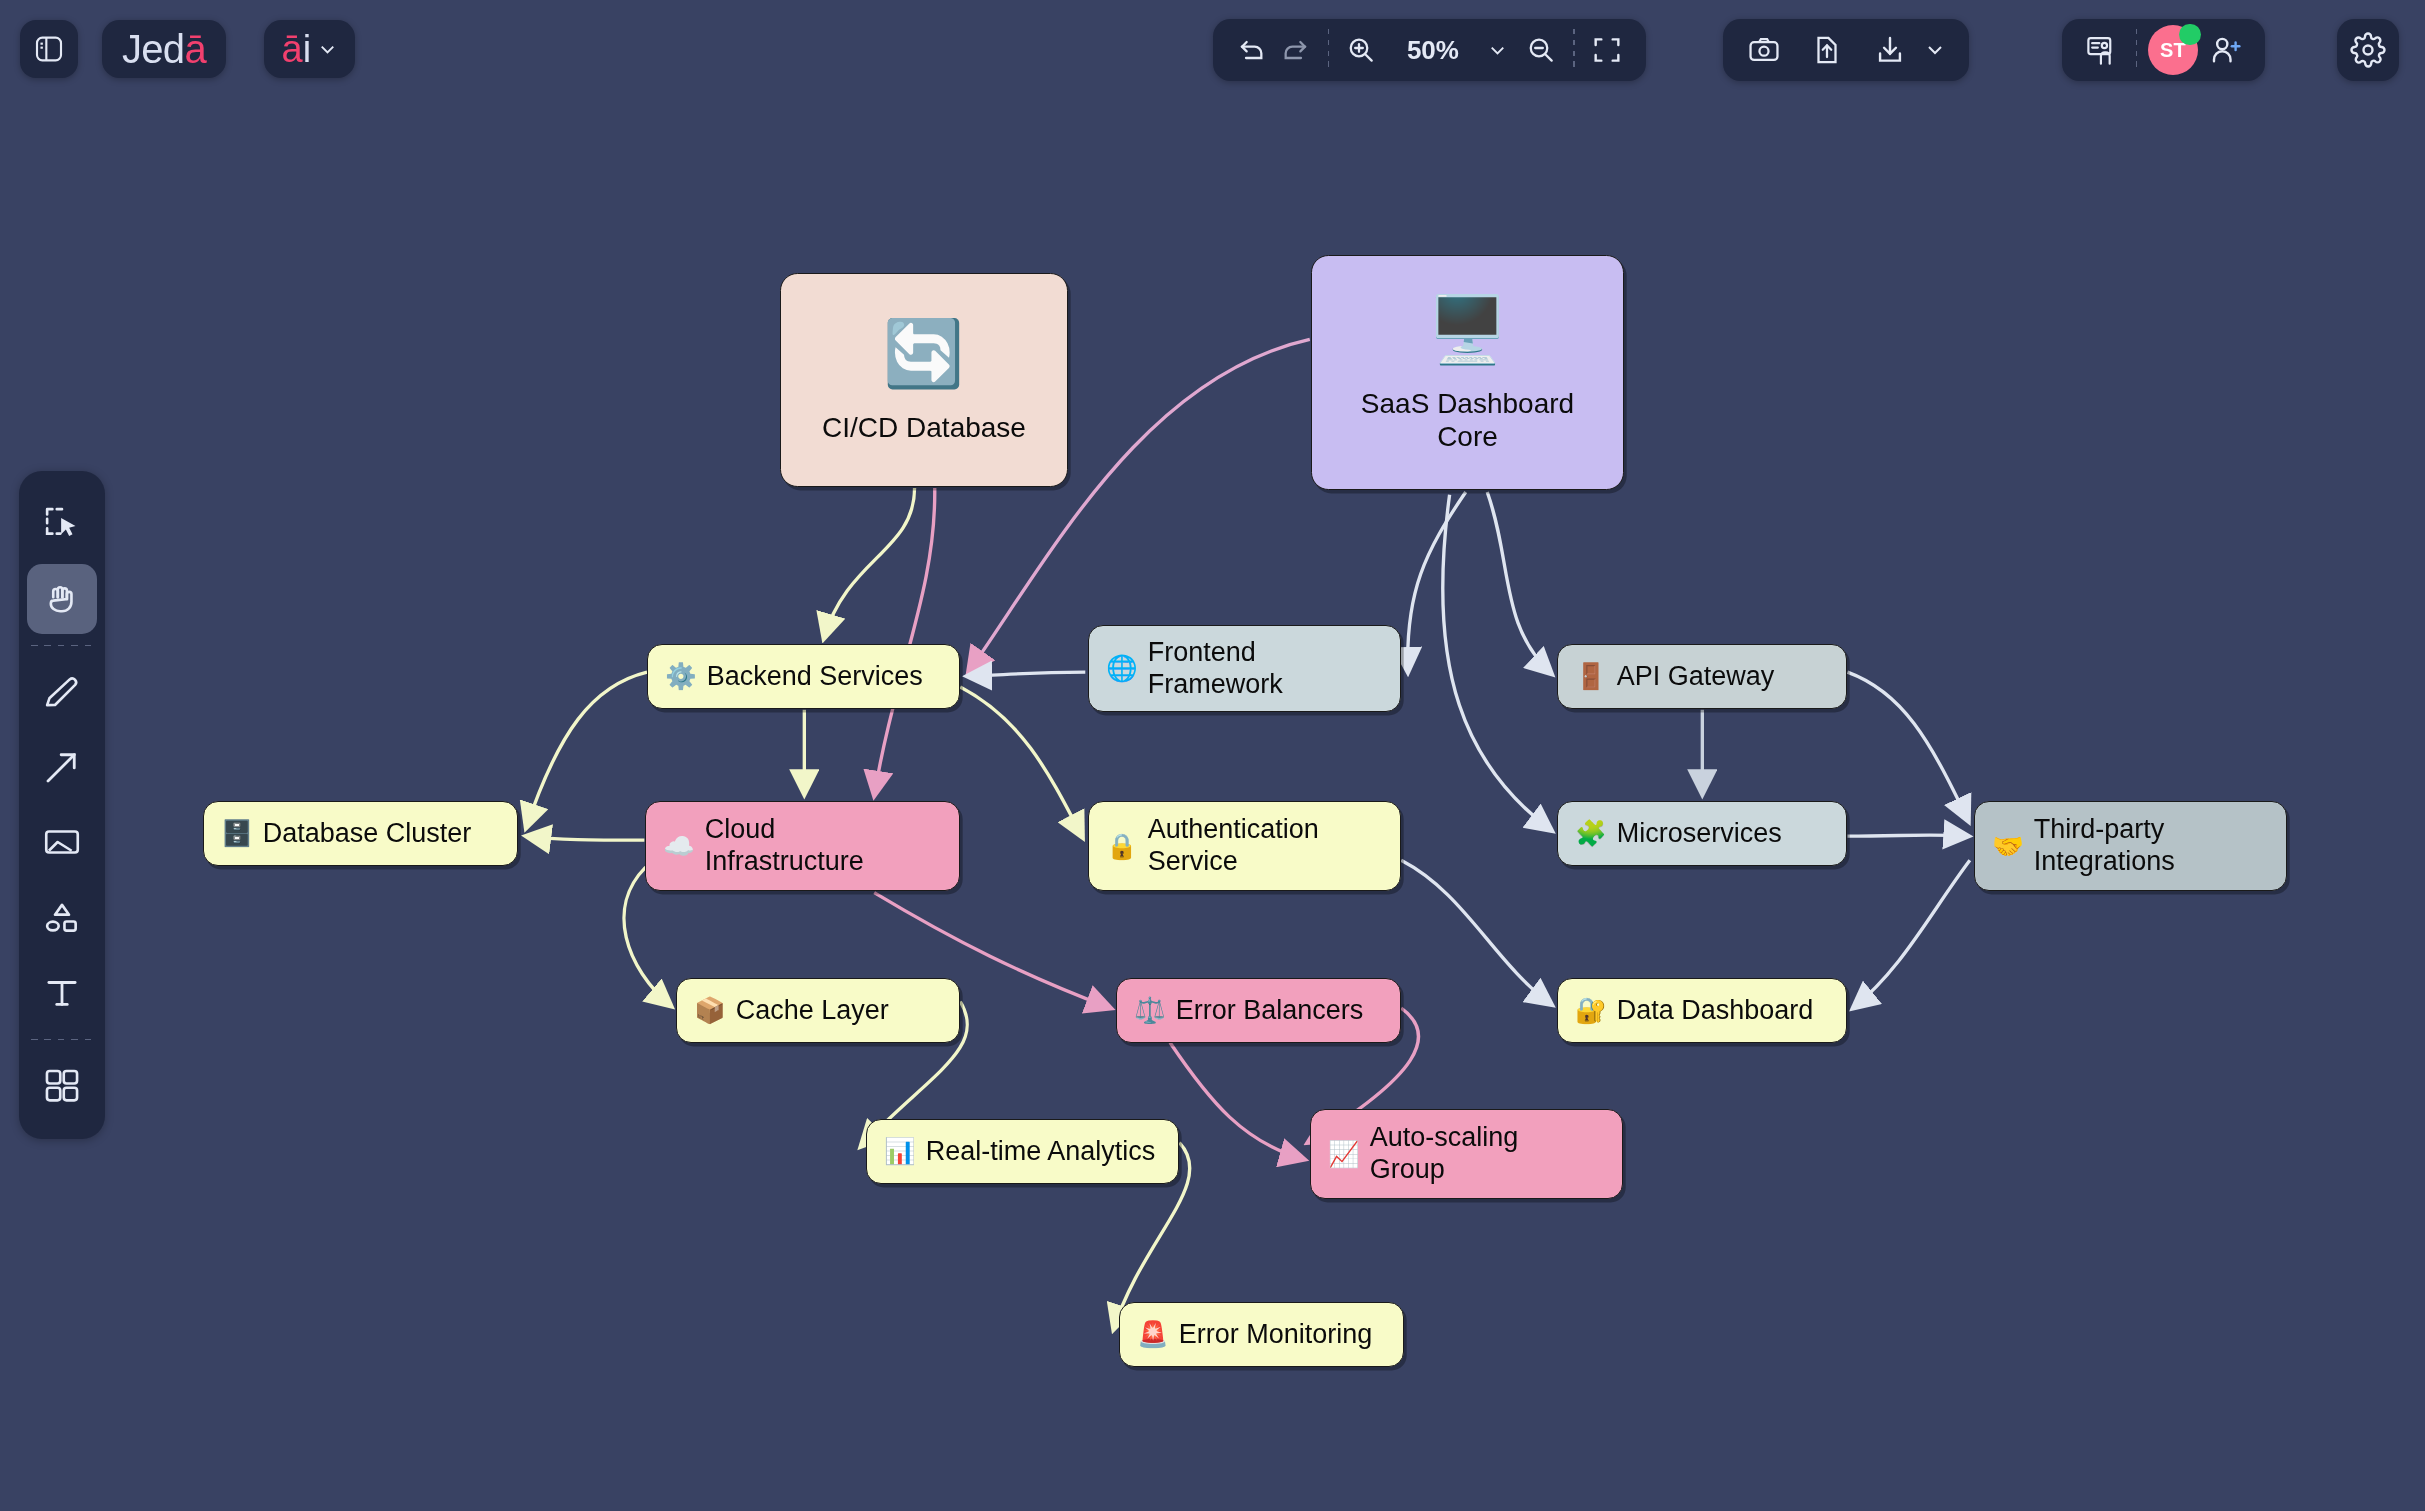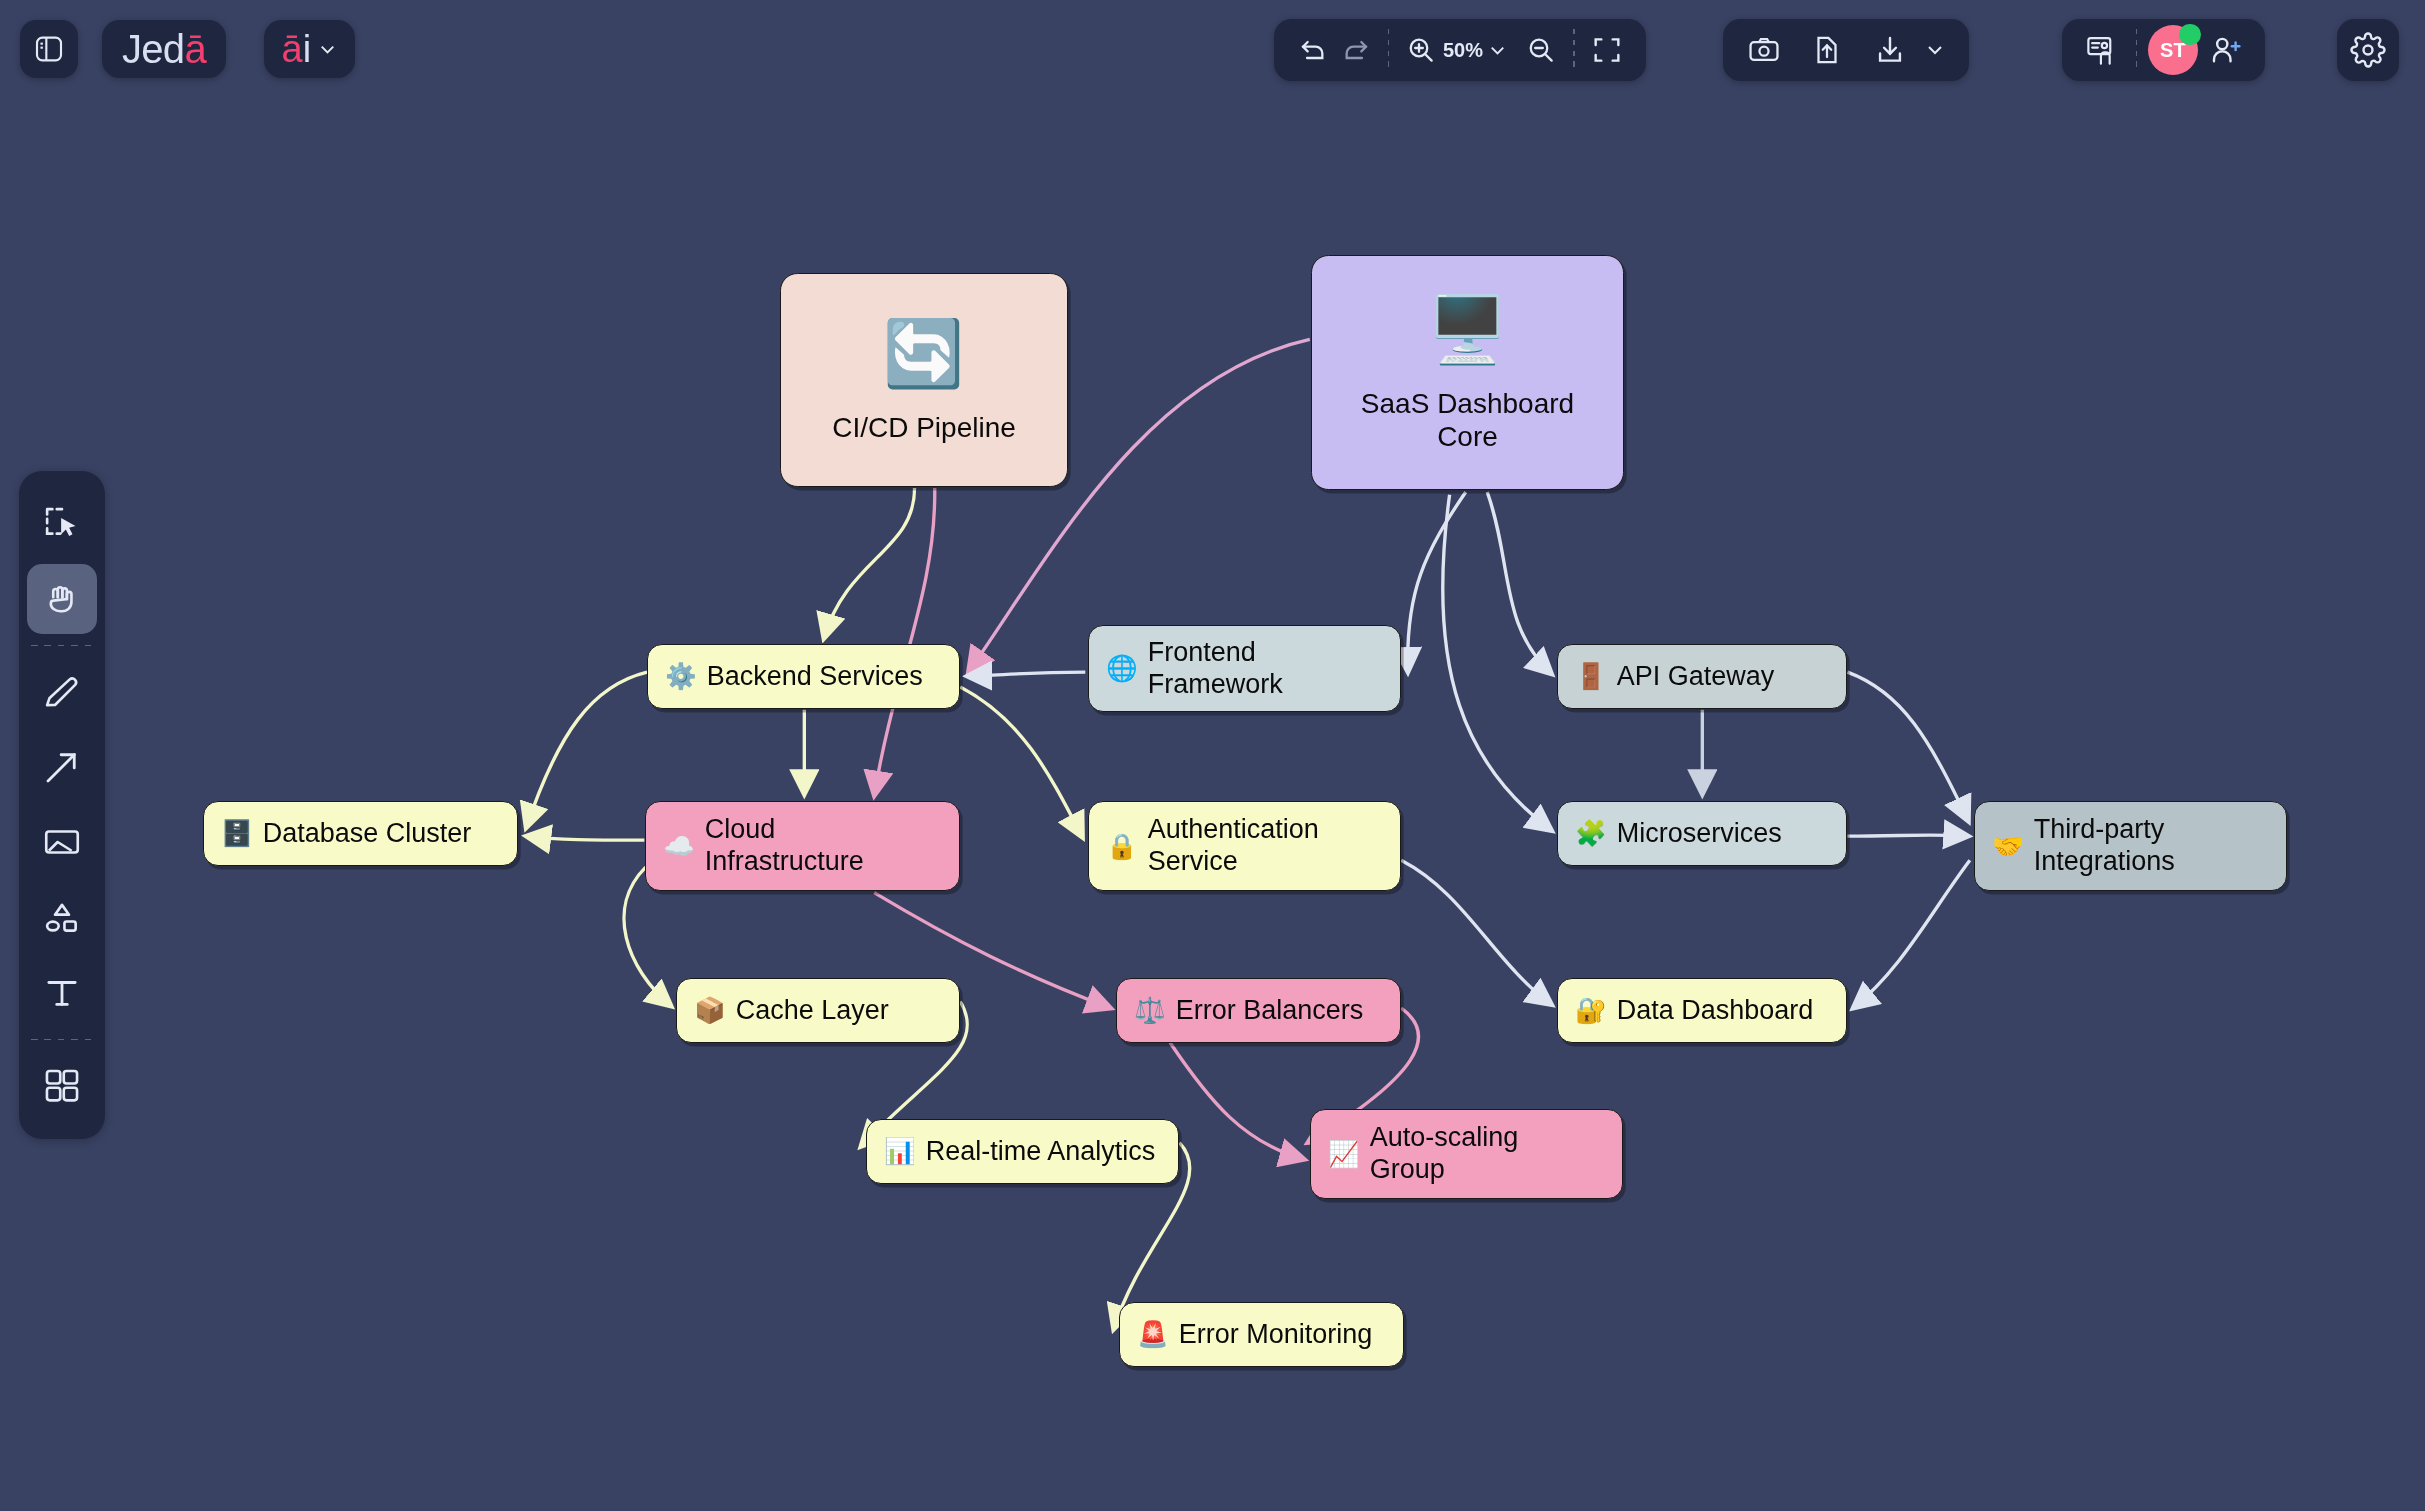--- a/index.html
+++ b/index.html
@@ -47,21 +47,21 @@
   }
   #brand-text .accent { color: #f2406e; }
   #ai-pill {
     left: 264px; top: 20px; height: 58px; padding: 0 16px 0 17.5px;
     border-radius: 17.5px; gap: 5.4px;
   }
   #ai-text { font-size: 38px; color: #f2406e; line-height: 1; }
   #ai-text .i { color: #d9dff0; }
 
   #zoom-pill { right: 780px; top: 19px; height: 62px; padding: 0 17.5px; border-radius: 17.5px; }
-  #zoom-level { font-size: 20px; font-weight: 700; color: #e4e9f5; margin: 0 0; }
+  #zoom-level { font-size: 26px; font-weight: 700; color: #e4e9f5; margin: 0 24px; }
   #capture-pill { right: 457px; top: 19px; height: 62px; padding: 0 19px; border-radius: 17.5px; gap: 20px; }
   #people-pill { right: 161px; top: 19px; height: 62px; padding: 0 16px; border-radius: 17.5px; }
   #settings-pill { right: 27px; top: 19px; width: 62px; height: 62px; border-radius: 17.5px; justify-content: center; }
 
   .avatar-wrap { position: relative; width: 50px; height: 50px; }
   #avatar {
     width: 50px; height: 50px; border-radius: 50%;
     background: #fb6f8e;
     display: flex; align-items: center; justify-content: center;
     color: #fff; font-size: 20px; font-weight: 700; letter-spacing: 0.3px;
@@ -176,21 +176,21 @@
       <path d="M1428,1490 C1470,1560 1380,1600 1280,1706" stroke="#f2f6c9" marker-end="url(#ahY)"></path>
 
       <path d="M1754,1700 C1810,1760 1700,1840 1656,1978" stroke="#f2f6c9" marker-end="url(#ahY)"></path>
 
       <path d="M1740,1551 C1800,1640 1850,1700 1940,1725" stroke="#e8a0c4" marker-end="url(#ahP)"></path>
       <path d="M2084,1500 C2140,1540 2110,1600 1945,1700" stroke="#e8a0c4" marker-end="url(#ahP)"></path>
     </g>
   </svg>
 <div class="node big" style="left: 780px; top: 273px; width: 288px; height: 214px; background: rgb(242, 220, 211);">
       <span class="emo">🔄</span>
-      <span class="lbl" style="white-space: pre-line;">CI/CD Pipeline</span>
+      <span class="lbl" style="white-space: pre-line;">CI/CD Database</span>
     </div>
     <div class="node big" style="left: 1311px; top: 255px; width: 313px; height: 235px; background: rgb(200, 189, 242);">
       <span class="emo">🖥️</span>
       <span class="lbl" style="white-space: pre-line;">SaaS Dashboard
 Core</span>
     </div>
     <div class="node pad" style="left: 647px; top: 644px; width: 313px; height: 65px; background: rgb(248, 251, 200);">
       <span class="emo">⚙️</span>
       <span class="lbl" style="white-space: pre-line;">Backend Services</span>
     </div>

